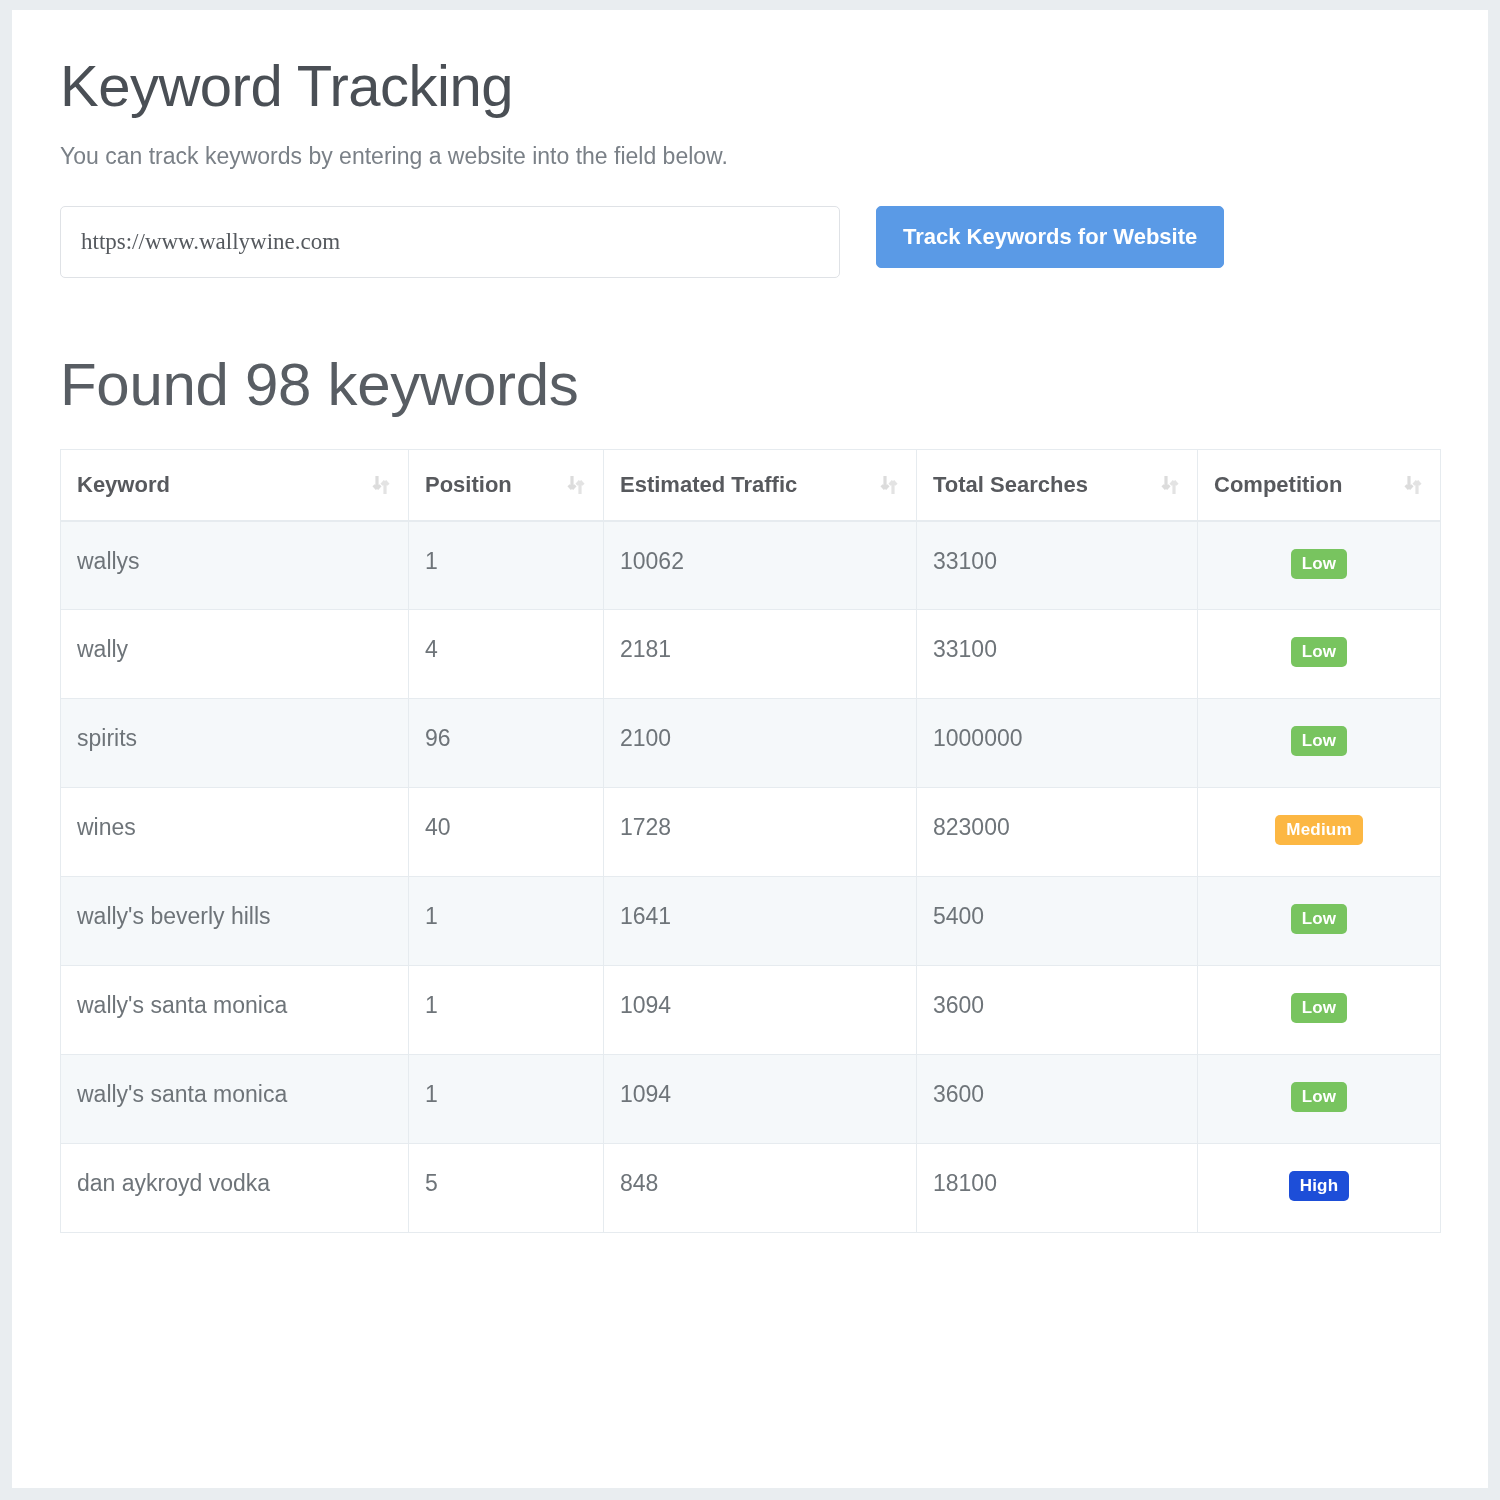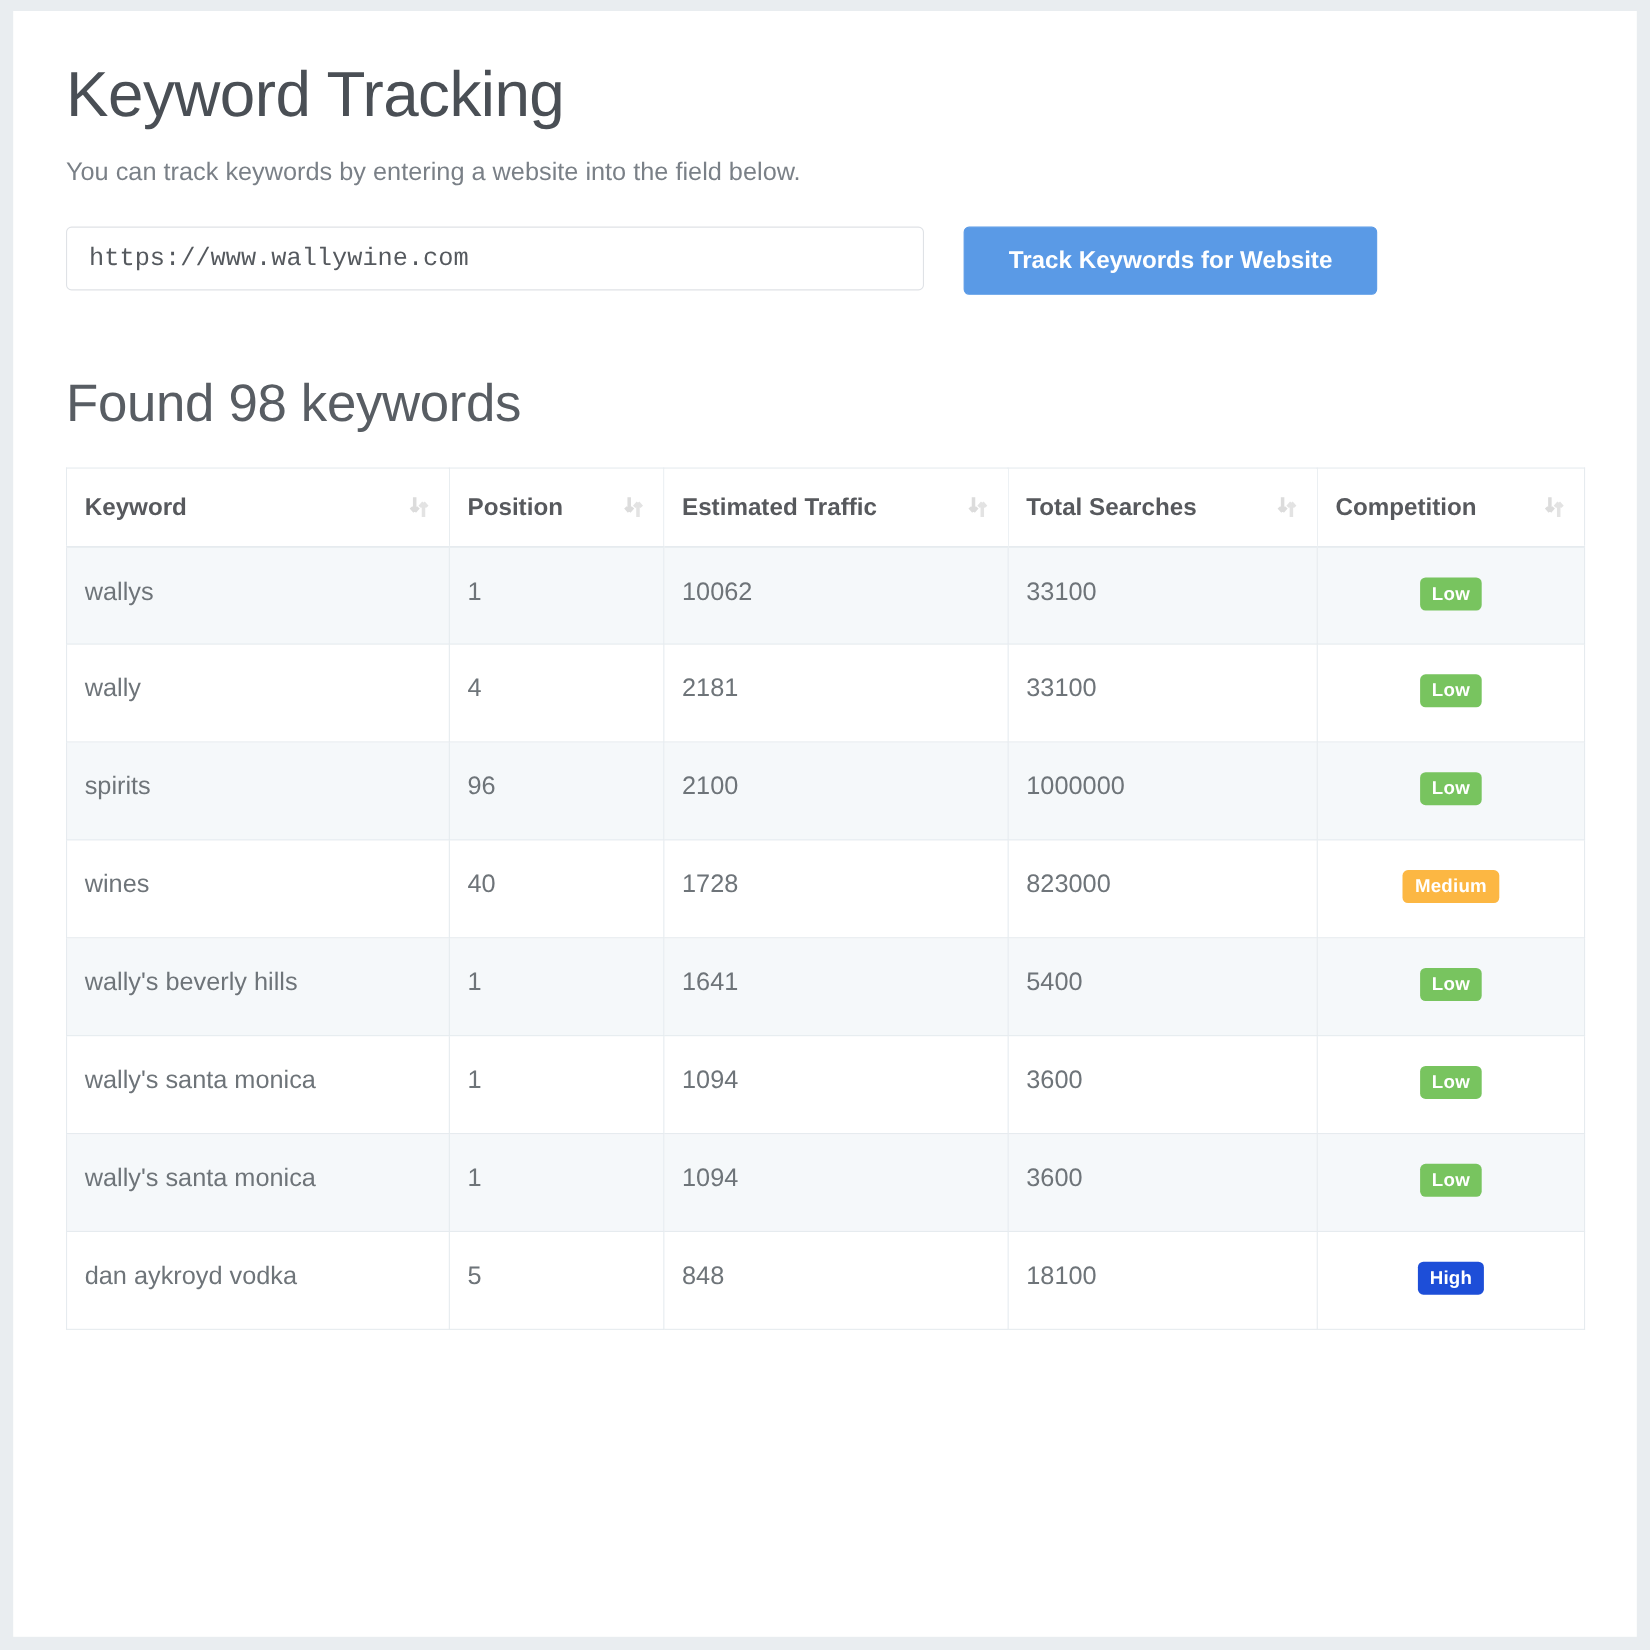--- a/index.html
+++ b/index.html
@@ -48,49 +48,49 @@
 
   
   .form-row {
     margin-top: 36px;
     display: flex;
     align-items: flex-start;
     gap: 36px;
   }
   .url-input {
     width: 780px;
-    height: 58px;
+    height: 72px;
     padding: 0 20px;
     font-size: 23px;
-    font-family: Liberation Mono, monospace;
+    font-family: Liberation Serif, serif;
     color: #55595e;
     background: #ffffff;
     border: 1px solid #dfe2e6;
     border-radius: 5px;
     outline: none;
   }
   .url-input::placeholder { color: #a9aeb3; }
   .track-btn {
     height: 62px;
-    padding: 0 40px;
+    padding: 0 26px;
     font-size: 22px;
     font-weight: bold;
     font-family: "Liberation Sans", sans-serif;
     color: #ffffff;
     background: #5a9ae6;
     border: 1px solid #5a9ae6;
     border-radius: 5px;
     cursor: pointer;
     white-space: nowrap;
   }
 
   
   .results-heading {
     margin: 72px 0 0 0;
-    font-size: 48px;
+    font-size: 60px;
     font-weight: 400;
     color: #585d63;
     letter-spacing: -0.3px;
   }
 
   
   .table-wrap { margin-top: 30px; }
   table.kw-table {
     width: 1380px;
     border-collapse: collapse;

